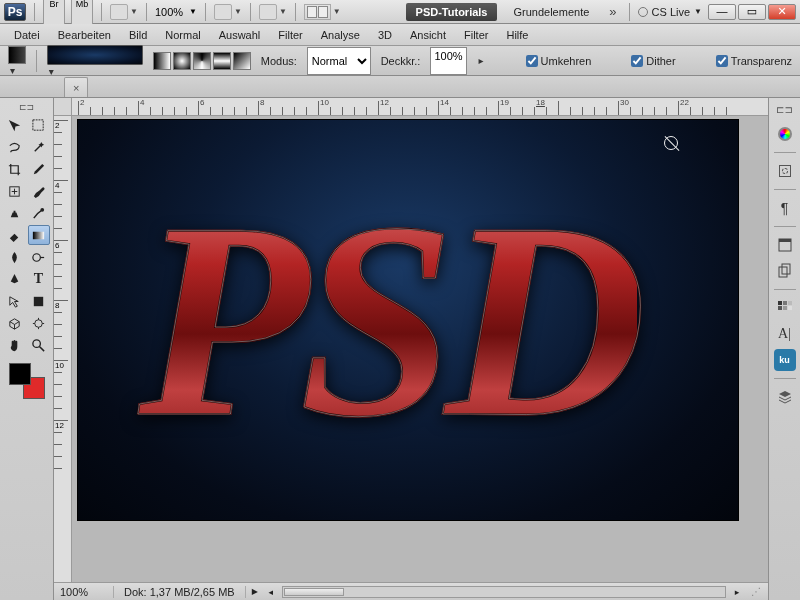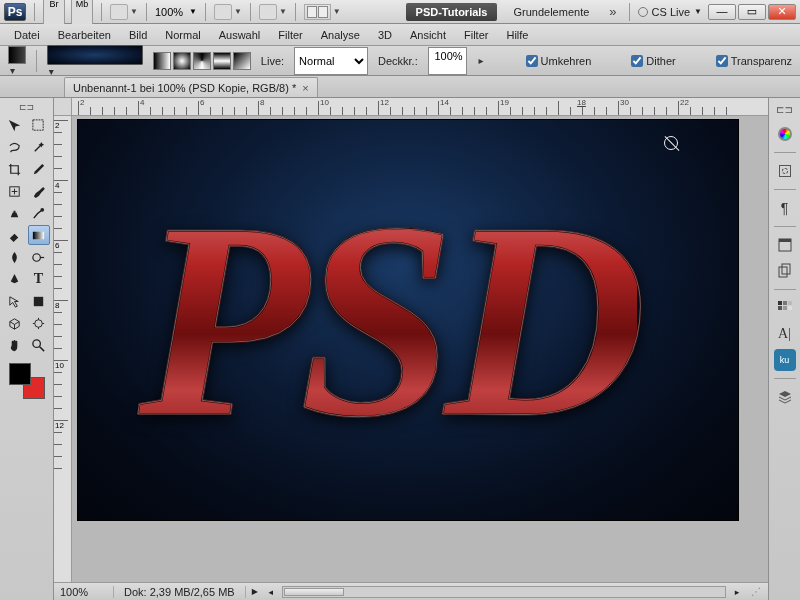--- a/index.html
+++ b/index.html
@@ -100,21 +100,21 @@
 .statusbar .thumb { position: absolute; left: 1px; top: 1px; width: 60px; height: 8px; background: linear-gradient(#eee,#ccc); border: 1px solid #999; }
 .statusbar .arrow { width: 14px; text-align: center; font-size: 9px; }
 .statusbar .grip { width: 24px; text-align: center; color: #888; font-size: 10px; }
 
 
 .rightcol { width: 32px; background: linear-gradient(#d6d6d6,#c6c6c6); border-left: 1px solid #8e8e8e; display: flex; flex-direction: column; align-items: center; padding-top: 6px; gap: 4px; }
 .rightcol .collapse { font-size: 10px; color: #555; margin-bottom: 4px; }
 .pico { width: 22px; height: 22px; border-radius: 2px; display: flex; align-items: center; justify-content: center; color: #333; font-size: 14px; }
 .pico .circ { width: 14px; height: 14px; border: 2px solid #555; border-radius: 50%; }
 .pico .sq { width: 12px; height: 12px; border: 1.5px solid #555; }
-.pico.kuler { background: #2a7aa8; color: #fff; border-radius: 4px; font-size: 9px; font-weight: normal; }
+.pico.kuler { background: #2a7aa8; color: #fff; border-radius: 4px; font-size: 9px; font-weight: bold; }
 .pgrp-sep { width: 22px; height: 1px; background: #9a9a9a; margin: 3px 0; }
 
 </style>
 </head>
 <body>
 
 <div class="appbar">
   <div class="ps-logo">Ps</div>
   <div class="sep"></div>
   <div class="badge">Br</div>
@@ -180,42 +180,41 @@
   <div class="dd"><div class="grad-thumb"></div><span class="chev">▾</span></div>
   <div class="sep"></div>
   <div class="dd"><div class="grad-big"></div><span class="chev">▾</span></div>
   <div class="grad-types">
     <div class="a"></div>
     <div class="b"></div>
     <div class="c"></div>
     <div class="d"></div>
     <div class="e"></div>
   </div>
-  <label>Live:</label>
+  <label>Modus:</label>
   <select><option>Normal</option></select>
   <label>Deckkr.:</label>
   <span class="numbox">100%</span>
     <span class="chev">▸</span>
   <label class="chk">
       <input type="checkbox" checked="" style="">
       <span>Umkehren</span>
     </label>
   <label class="chk">
       <input type="checkbox" checked="" style="">
       <span>Dither</span>
     </label>
   <label class="chk">
       <input type="checkbox" checked="" style="">
       <span>Transparenz</span>
     </label>
 </div>
 
 <div class="doctabs">
   <div class="doctab">
-    <span>Unbenannt-1 bei 100% (PSD Kopie, RGB/8) *</span>
     <span class="x">×</span>
   </div>
 </div>
 
 <div class="main">
 
   <div class="toolcol">
     <div style="font-size:9px;color:#555;margin-bottom:3px;">⊏⊐</div>
     <div class="toolgrid">
       <div class="tool">
@@ -391,21 +390,21 @@
           <div class="tick" style="left: 390px;"></div>
           <div class="tick" style="left: 402px;"></div>
           <div class="tick" style="left: 414px;"></div>
           <div class="tick major" style="left: 426px;"></div>
           <div class="lbl" style="left: 428px;">19</div>
           <div class="tick" style="left: 438px;"></div>
           <div class="tick" style="left: 450px;"></div>
           <div class="tick" style="left: 462px;"></div>
           <div class="tick" style="left: 474px;"></div>
           <div class="tick major" style="left: 486px;"></div>
-          <div class="lbl" style="left: 505px; text-decoration: underline;">18</div>
+          <div class="lbl" style="left: 464px; text-decoration: underline;">18</div>
           <div class="tick" style="left: 498px;"></div>
           <div class="tick" style="left: 510px;"></div>
           <div class="tick" style="left: 522px;"></div>
           <div class="tick" style="left: 534px;"></div>
           <div class="tick major" style="left: 546px;"></div>
           <div class="lbl" style="left: 548px;">30</div>
           <div class="tick" style="left: 558px;"></div>
           <div class="tick" style="left: 570px;"></div>
           <div class="tick" style="left: 582px;"></div>
           <div class="tick" style="left: 594px;"></div>
@@ -457,21 +456,21 @@
       <div class="canvas-area">
         <div class="canvas">
           <div class="psd-text">PSD</div>
           <div class="psd-hilite">PSD</div>
           <div class="cursor"></div>
         </div>
       </div>
     </div>
     <div class="statusbar">
       <div class="zoom">100%</div>
-      <div class="docinfo">Dok: 2,39 MB/2,65 MB</div>
+      <div class="docinfo">Dok: 1,37 MB/2,65 MB</div>
       <div class="tri">▶</div>
       <div class="arrow">◂</div>
       <div class="scroll-h">
           <div class="thumb"></div>
         </div>
       <div class="arrow">▸</div>
       <div class="grip">⋰</div>
     </div>
   </div>
 

